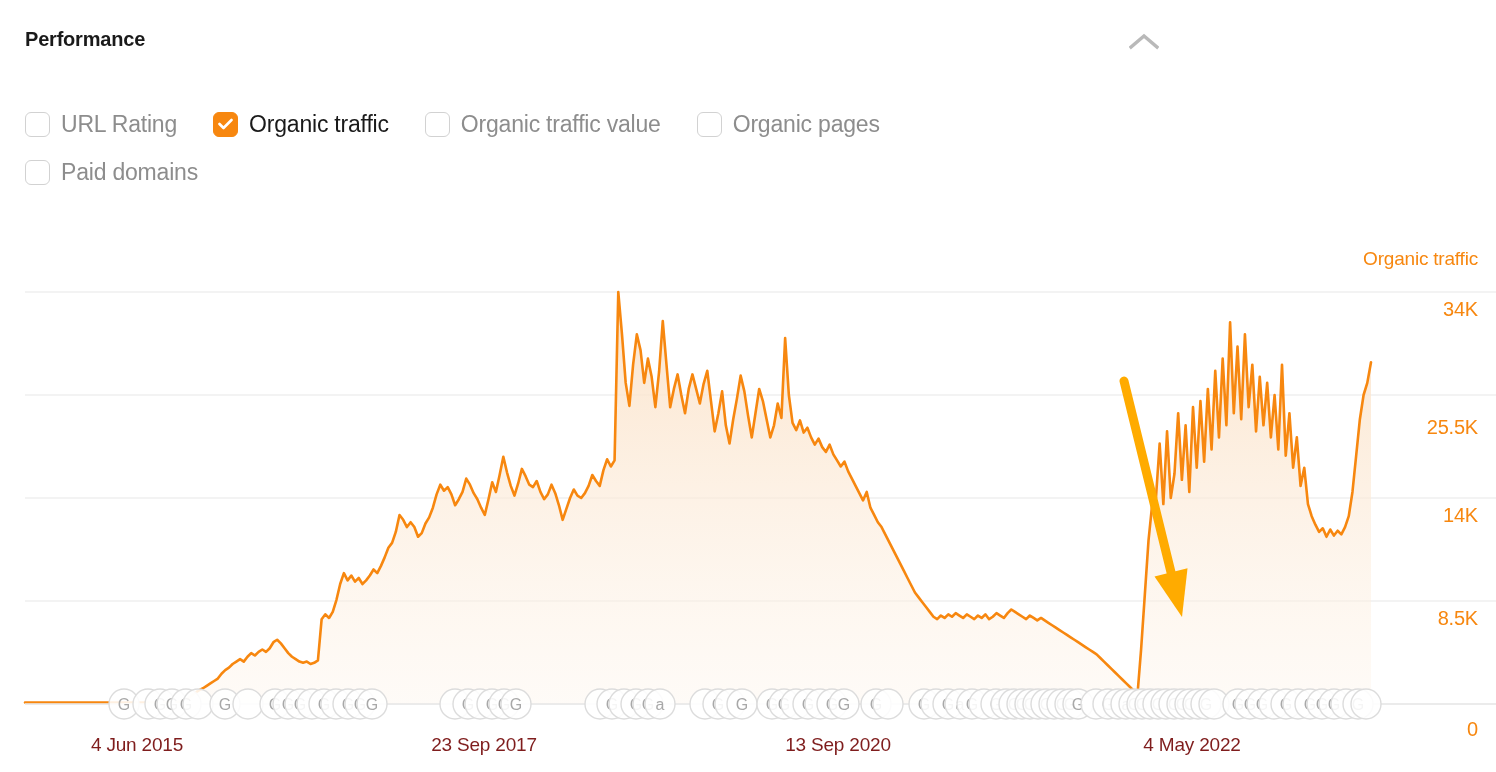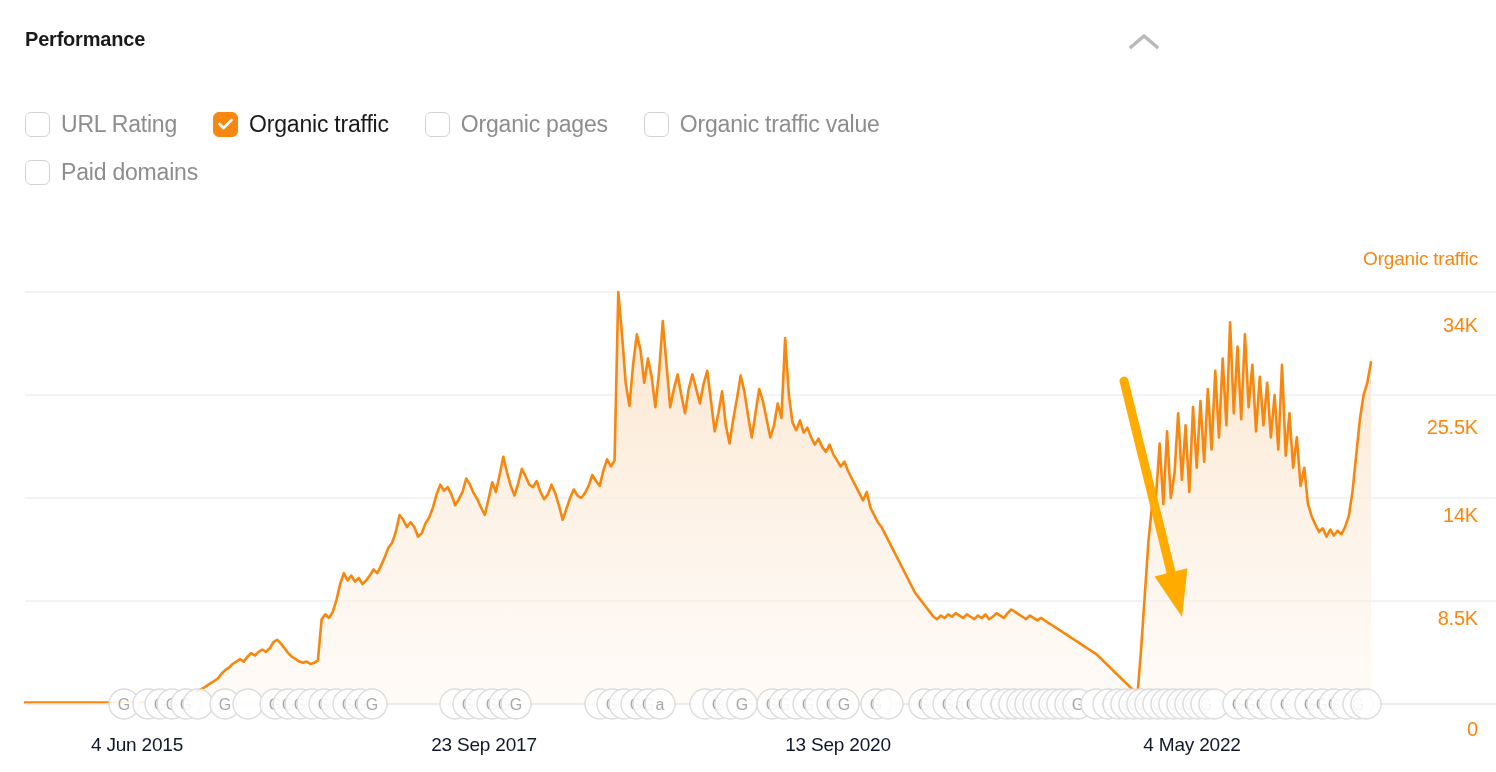--- a/index.html
+++ b/index.html
@@ -121,21 +121,21 @@
     right: 18px;
     font-size: 20px;
     color: #f7870f;
     text-align: right;
     letter-spacing: -0.2px;
   }
   .xtick {
     position: absolute;
     bottom: 16px;
     font-size: 19px;
-    color: #0f172a;
+    color: #7f1d1d;
     letter-spacing: -0.2px;
     transform: translateX(-50%);
     white-space: nowrap;
   }
 </style>
 </head>
 <body>
 
 <div class="panel-header">
   <div class="panel-title">Performance</div>
@@ -162,27 +162,27 @@
         <svg class="tick" width="15" height="12" viewBox="0 0 15 12">
             <path d="M1.5 6 L5.5 10 L13.5 2" fill="none" stroke="#fff" stroke-width="2.6" stroke-linecap="round" stroke-linejoin="round"></path>
           </svg>
       </span>
       <span class="metric-label">Organic traffic</span>
     </div>
     <div class="metric-item">
       <span class="cb">
         
       </span>
-      <span class="metric-label">Organic pages</span>
+      <span class="metric-label">Organic traffic value</span>
     </div>
     <div class="metric-item">
       <span class="cb">
         
       </span>
-      <span class="metric-label">Organic traffic value</span>
+      <span class="metric-label">Organic pages</span>
     </div>
   </div>
 
   <div class="metric-row">
     <div class="metric-item">
       <span class="cb">
         
       </span>
       <span class="metric-label">Paid domains</span>
     </div>
@@ -357,21 +357,21 @@
         <circle cx="1358" cy="468" r="15" fill="#ffffff" fill-opacity="0.88" stroke="#dcdcdc" stroke-width="1.4"></circle>
         <text x="1358" y="474" text-anchor="middle" font-size="16" font-family="&quot;Liberation Sans&quot;, sans-serif" fill="#a8a8a8">G</text>
         <circle cx="1366" cy="468" r="15" fill="#ffffff" fill-opacity="0.88" stroke="#dcdcdc" stroke-width="1.4"></circle>
       </g>
     <g id="annotation-arrow">
       <line id="arrow-shaft" stroke="#ffab00" stroke-width="9" stroke-linecap="round" x1="1124" y1="145" x2="1172.4535640392344" y2="342.15588126309206"></line>
       <polygon id="arrow-head" fill="#ffab00" points="1182,381 1154.5128481819338,340.38649873588116 1187.5303491083055,332.2720281692305"></polygon>
     </g>
   </svg>
 
-  <div class="ytick" style="top:78px">34K</div>
+  <div class="ytick" style="top:62px">34K</div>
   <div class="ytick" style="top:180px">25.5K</div>
   <div class="ytick" style="top:268px">14K</div>
   <div class="ytick" style="top:371px">8.5K</div>
   <div class="ytick" style="top:482px">0</div>
 
   <div class="xtick" style="left:137px">4 Jun 2015</div>
   <div class="xtick" style="left:484px">23 Sep 2017</div>
   <div class="xtick" style="left:838px">13 Sep 2020</div>
   <div class="xtick" style="left:1192px">4 May 2022</div>
 

